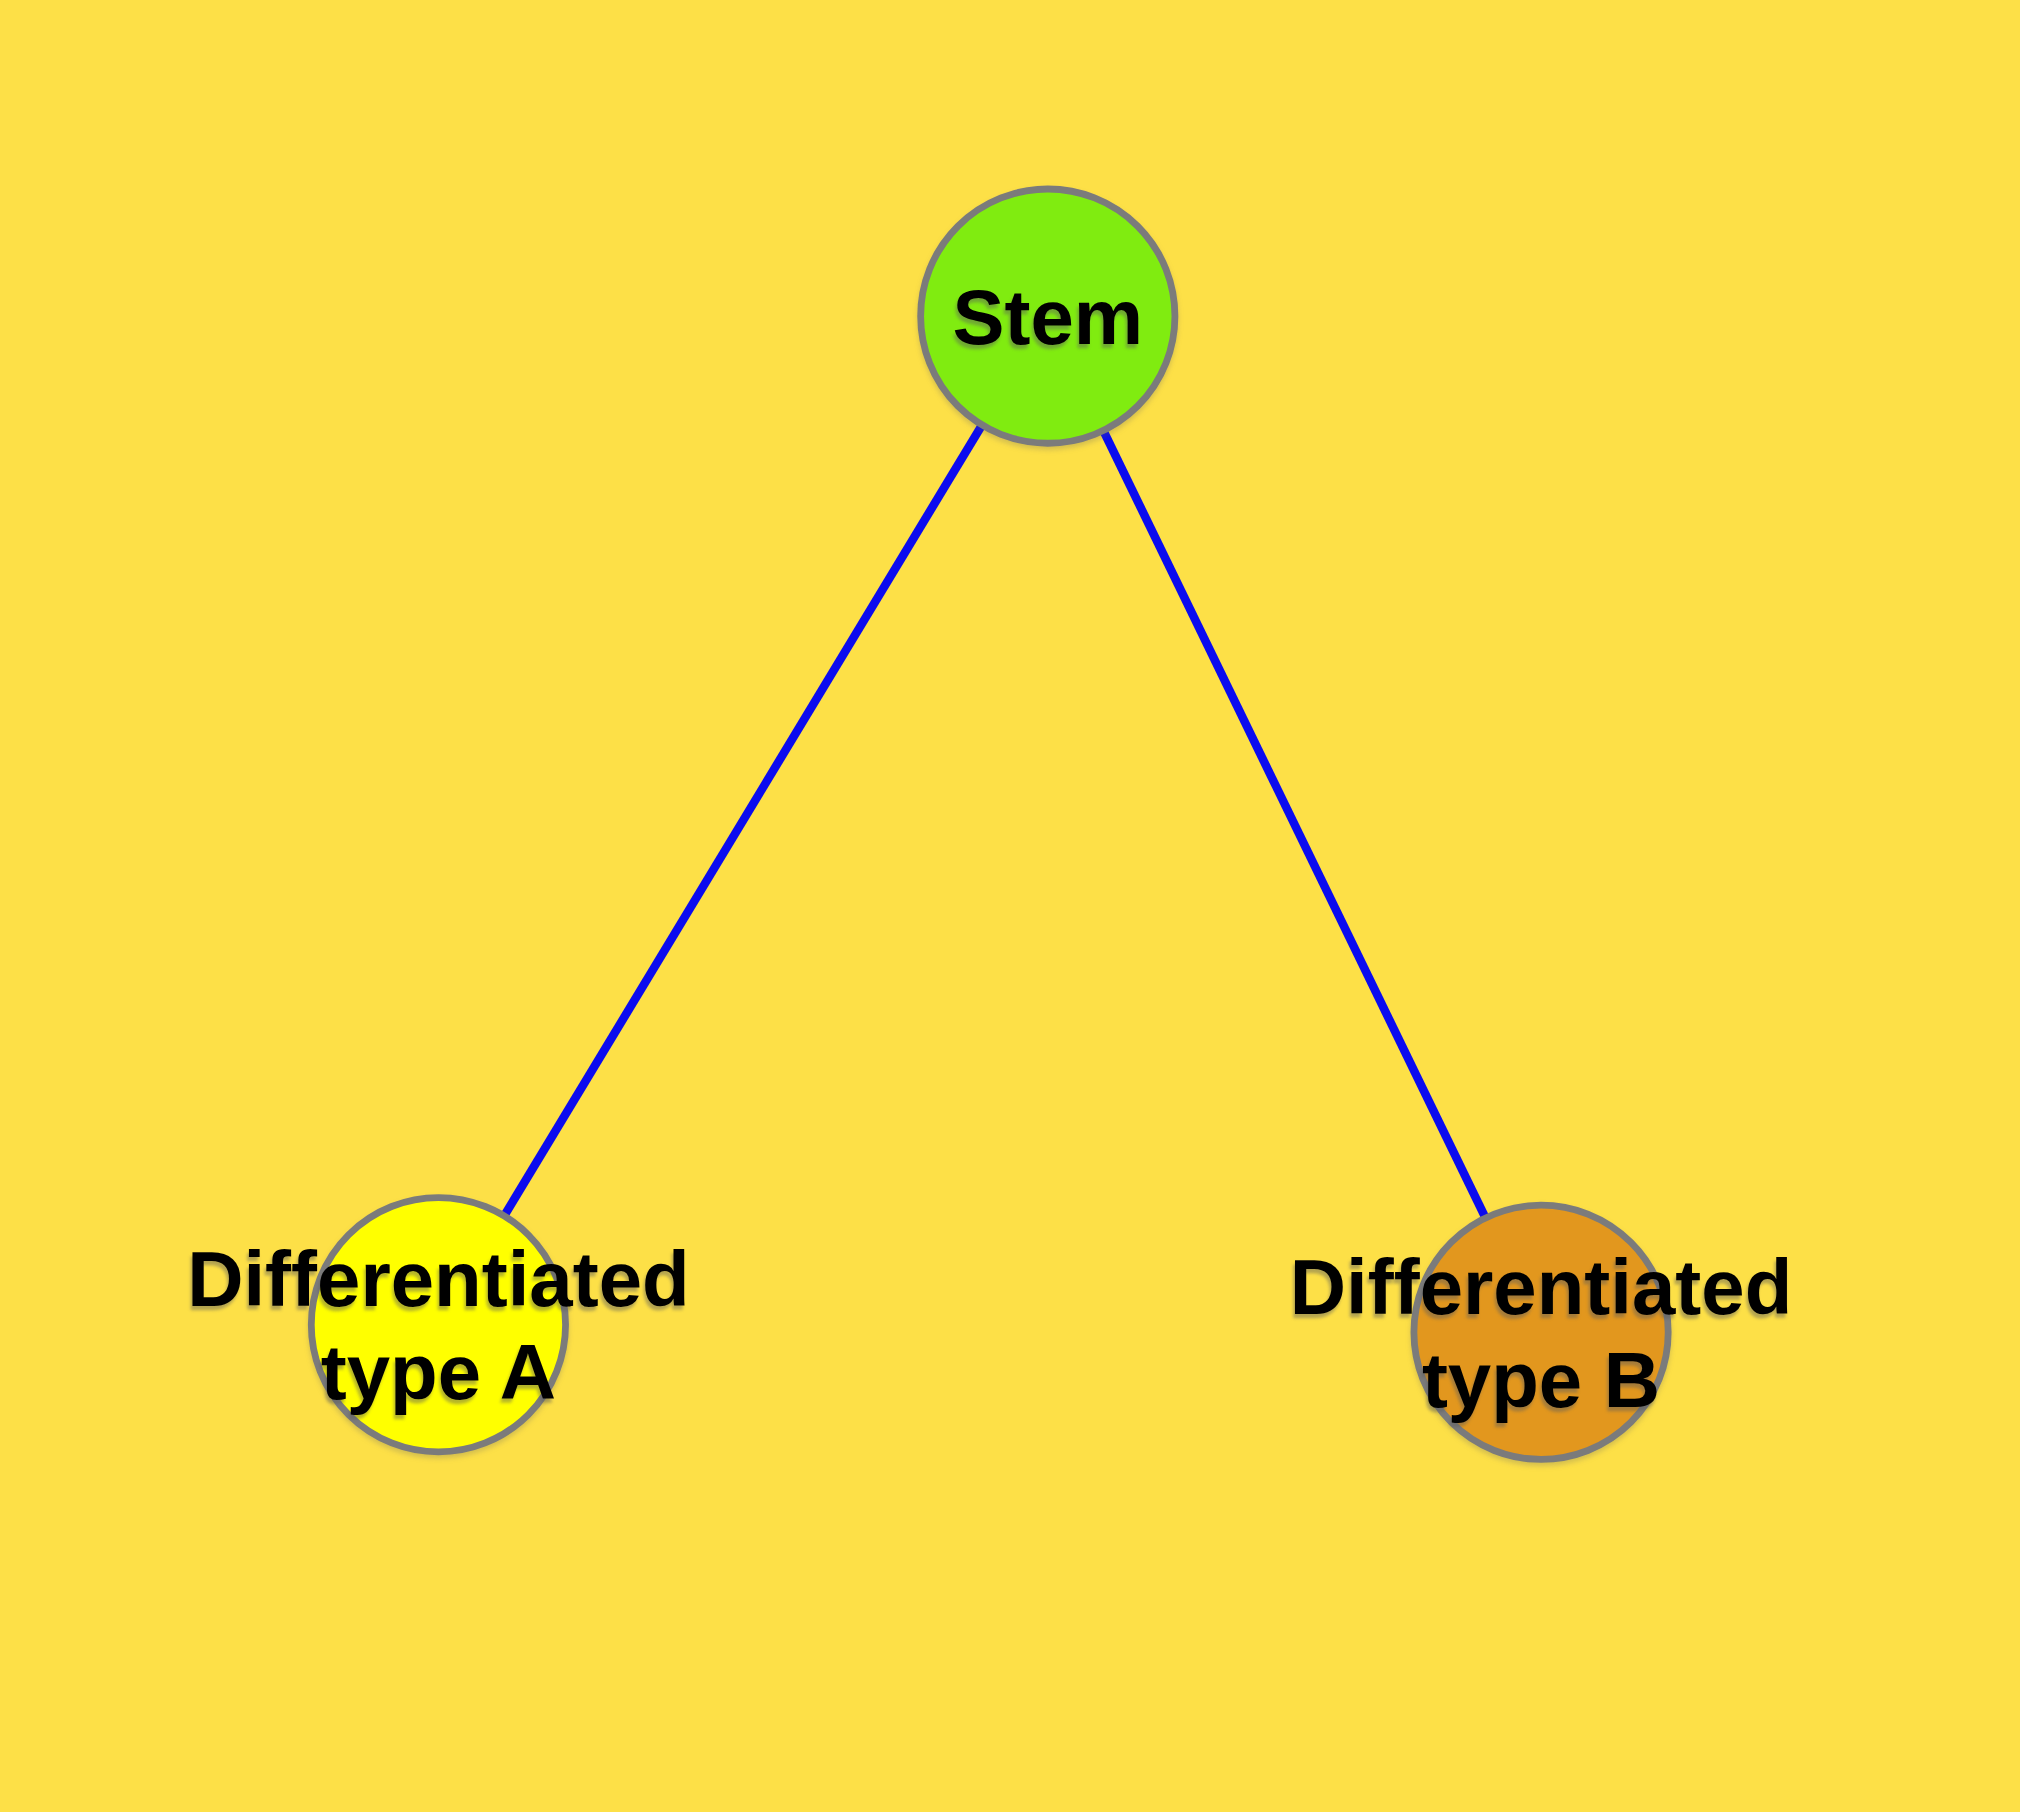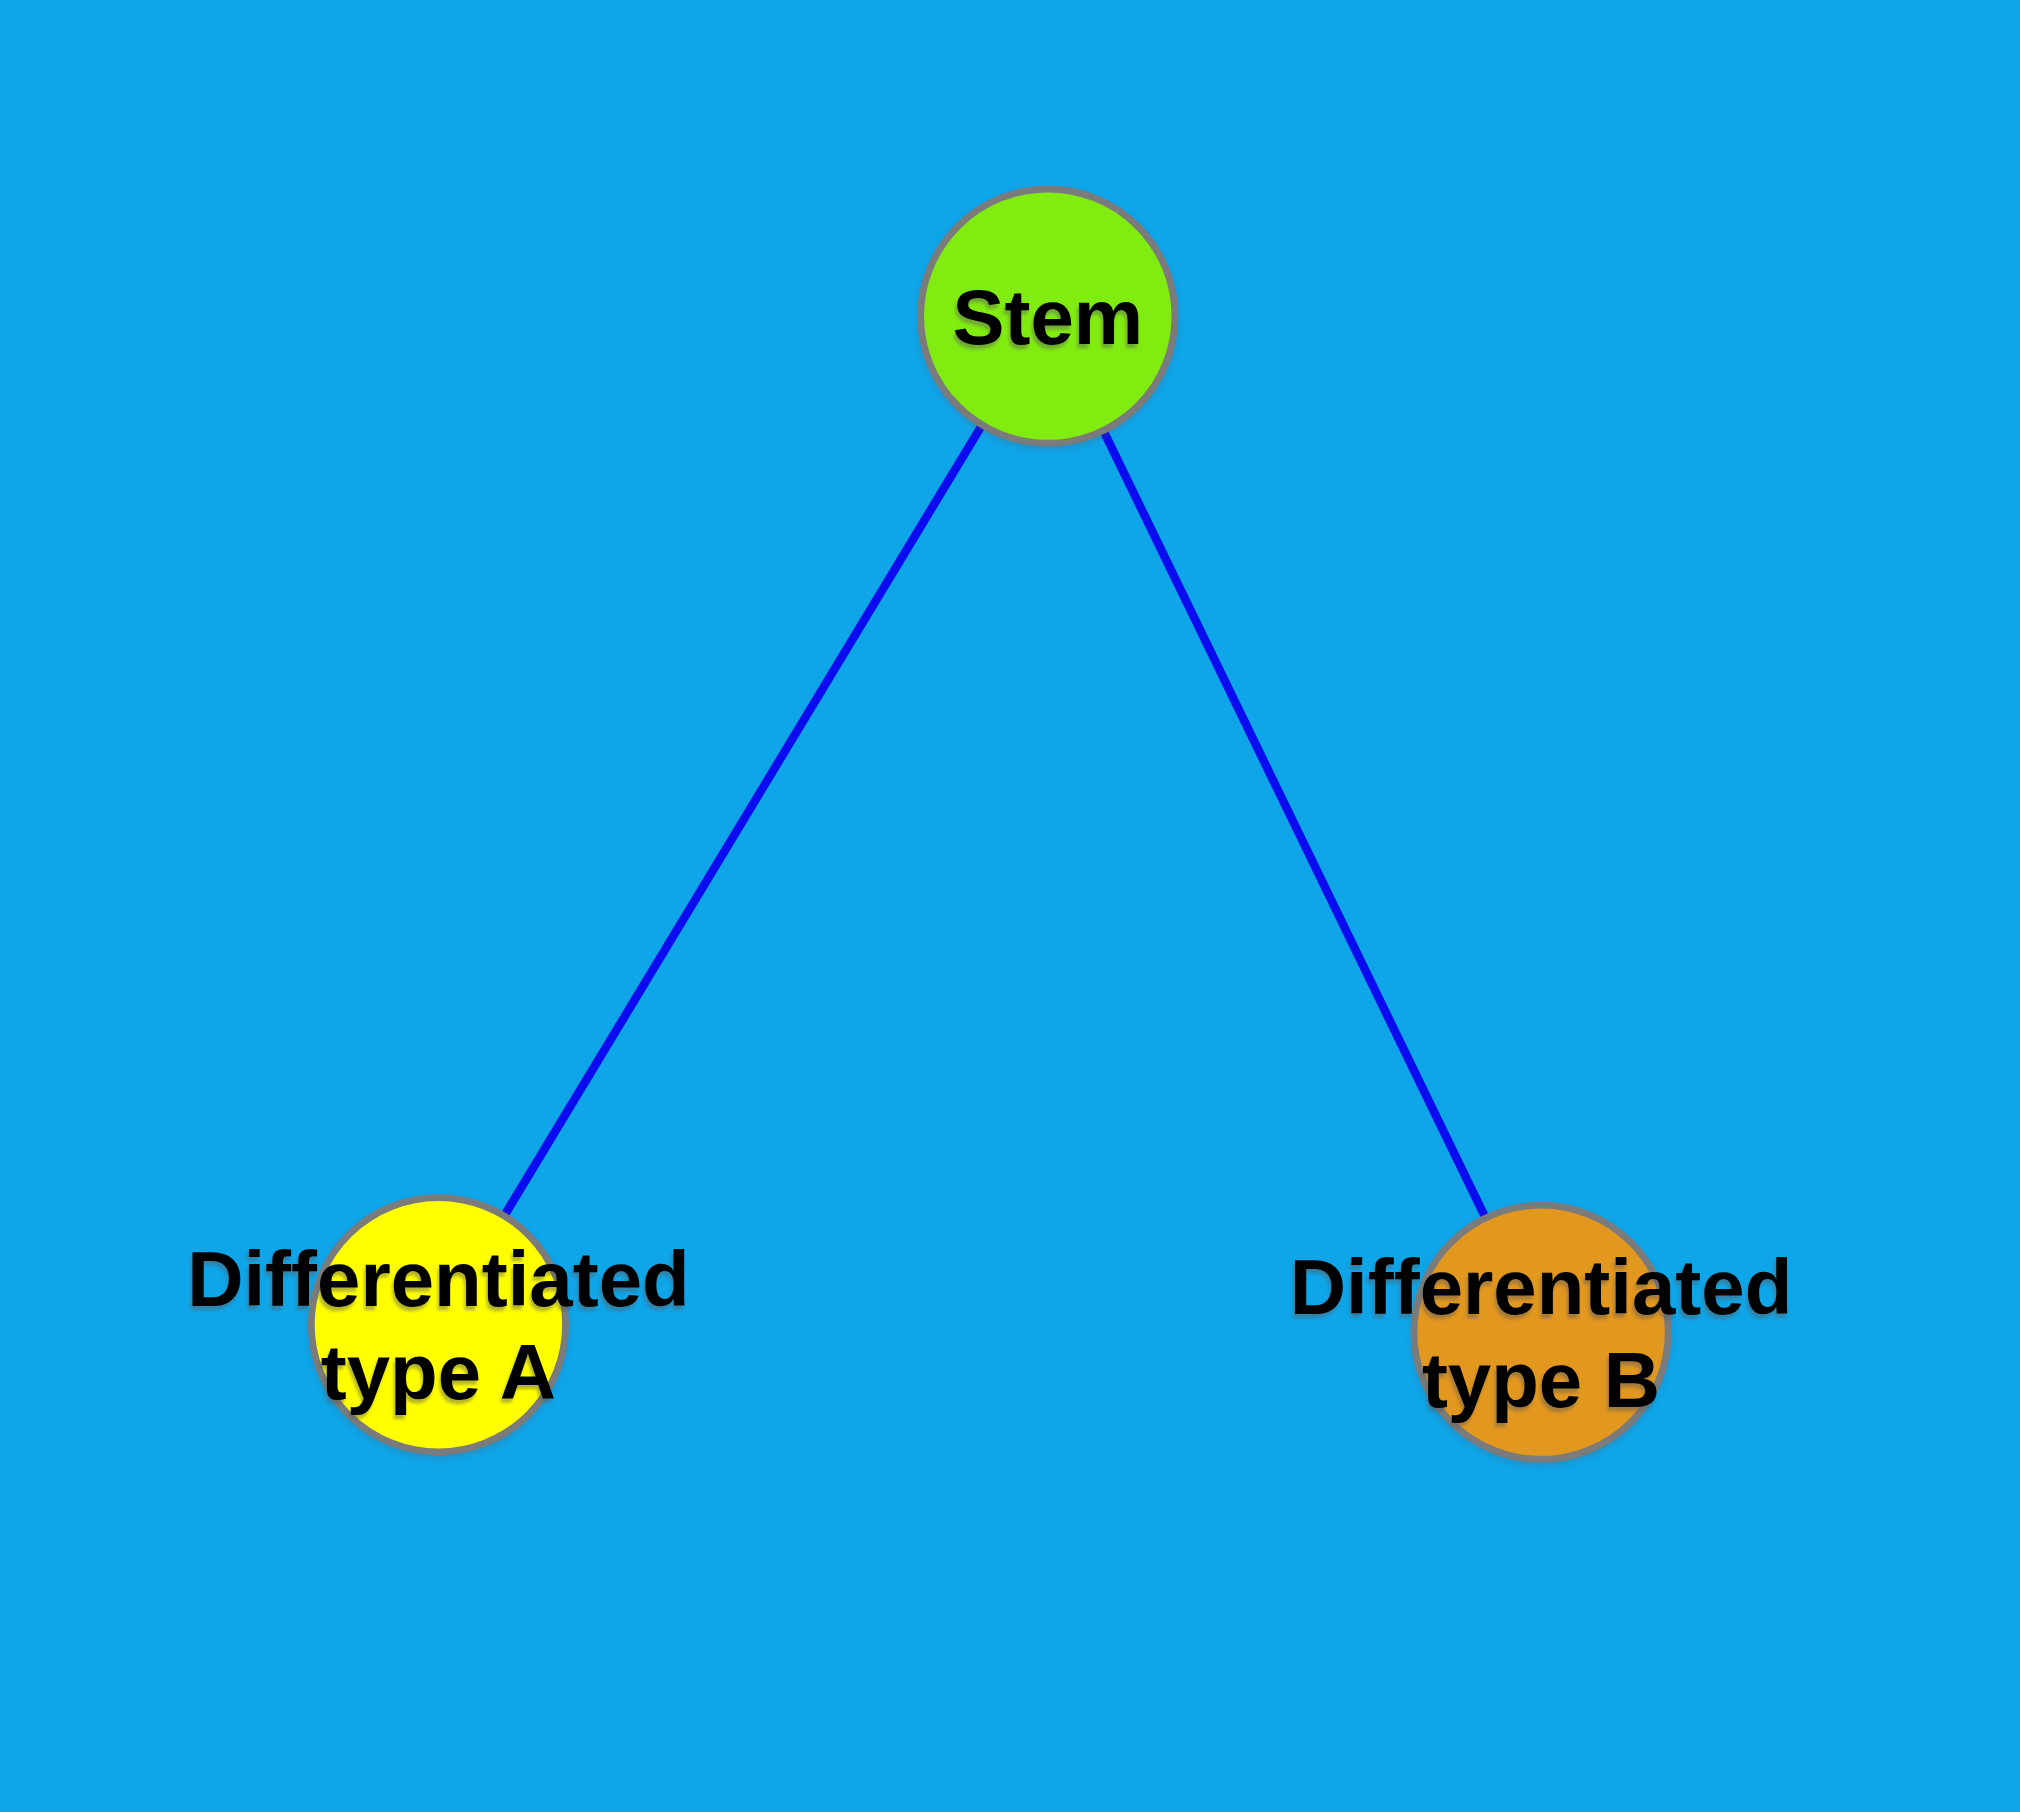--- a/index.html
+++ b/index.html
@@ -32,21 +32,21 @@
     font-family: "Liberation Sans", "DejaVu Sans", sans-serif;
     font-weight: bold;
     text-anchor: middle;
     fill: #000000;
     filter: drop-shadow(-2px 5px 2px rgba(90, 90, 90, 0.45));
   }
 </style>
 </head>
 <body style="background-color: rgb(203, 203, 248);">
 
-<div id="diagram-container" style="background-color: #0ea5e9;">
+<div id="diagram-container" style="background-color: #fde047;">
   <svg id="graph" xmlns="http://www.w3.org/2000/svg" viewBox="0 0 2384 2138">
       <line x1="1236" y1="373" x2="517" y2="1563" stroke="#0b0bef" stroke-width="10" class="edge-line"></line>
       <line x1="1236" y1="373" x2="1818" y2="1572" stroke="#0b0bef" stroke-width="10" class="edge-line"></line>
       <circle cx="1236" cy="373" r="150" fill="#80ec10" stroke="#7b7b7b" stroke-width="8" class="node-circle"></circle>
       <circle cx="517" cy="1563" r="150" fill="#ffff00" stroke="#7b7b7b" stroke-width="8" class="node-circle"></circle>
       <circle cx="1818" cy="1572" r="150" fill="#e2971e" stroke="#7b7b7b" stroke-width="8" class="node-circle"></circle>
       <text x="1236" class="node-label" font-size="92" fill="#000000"><tspan x="1236" y="406">Stem</tspan></text>
       <text x="517" class="node-label" font-size="92" fill="#000000"><tspan x="517" y="1541">Differentiated</tspan><tspan x="517" y="1651">type A</tspan></text>
       <text x="1818" class="node-label" font-size="92" fill="#000000"><tspan x="1818" y="1550">Differentiated</tspan><tspan x="1818" y="1660">type B</tspan></text>
     </svg>

